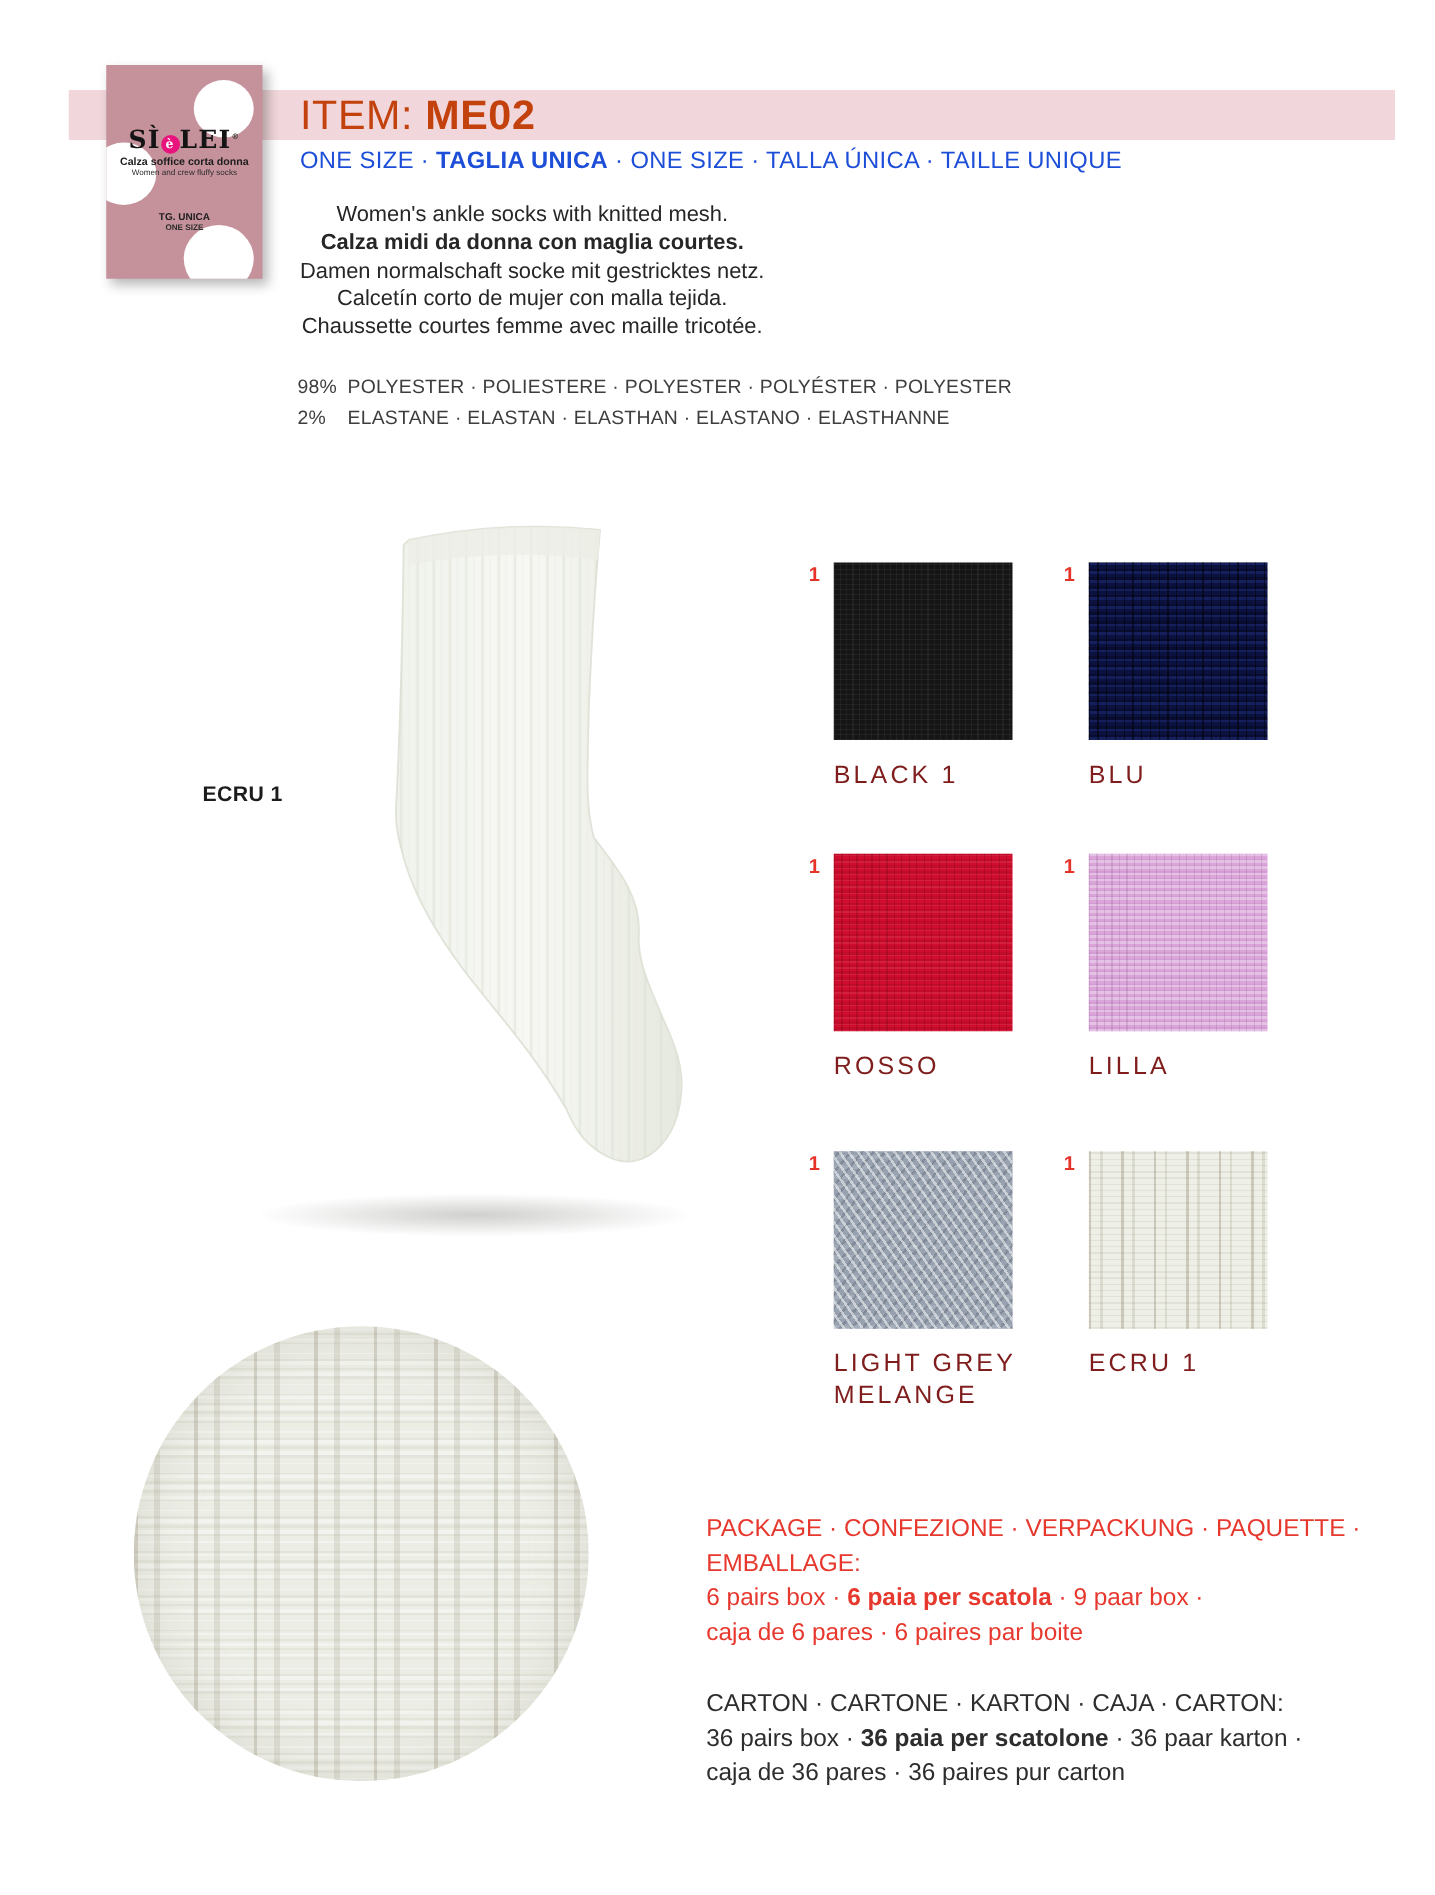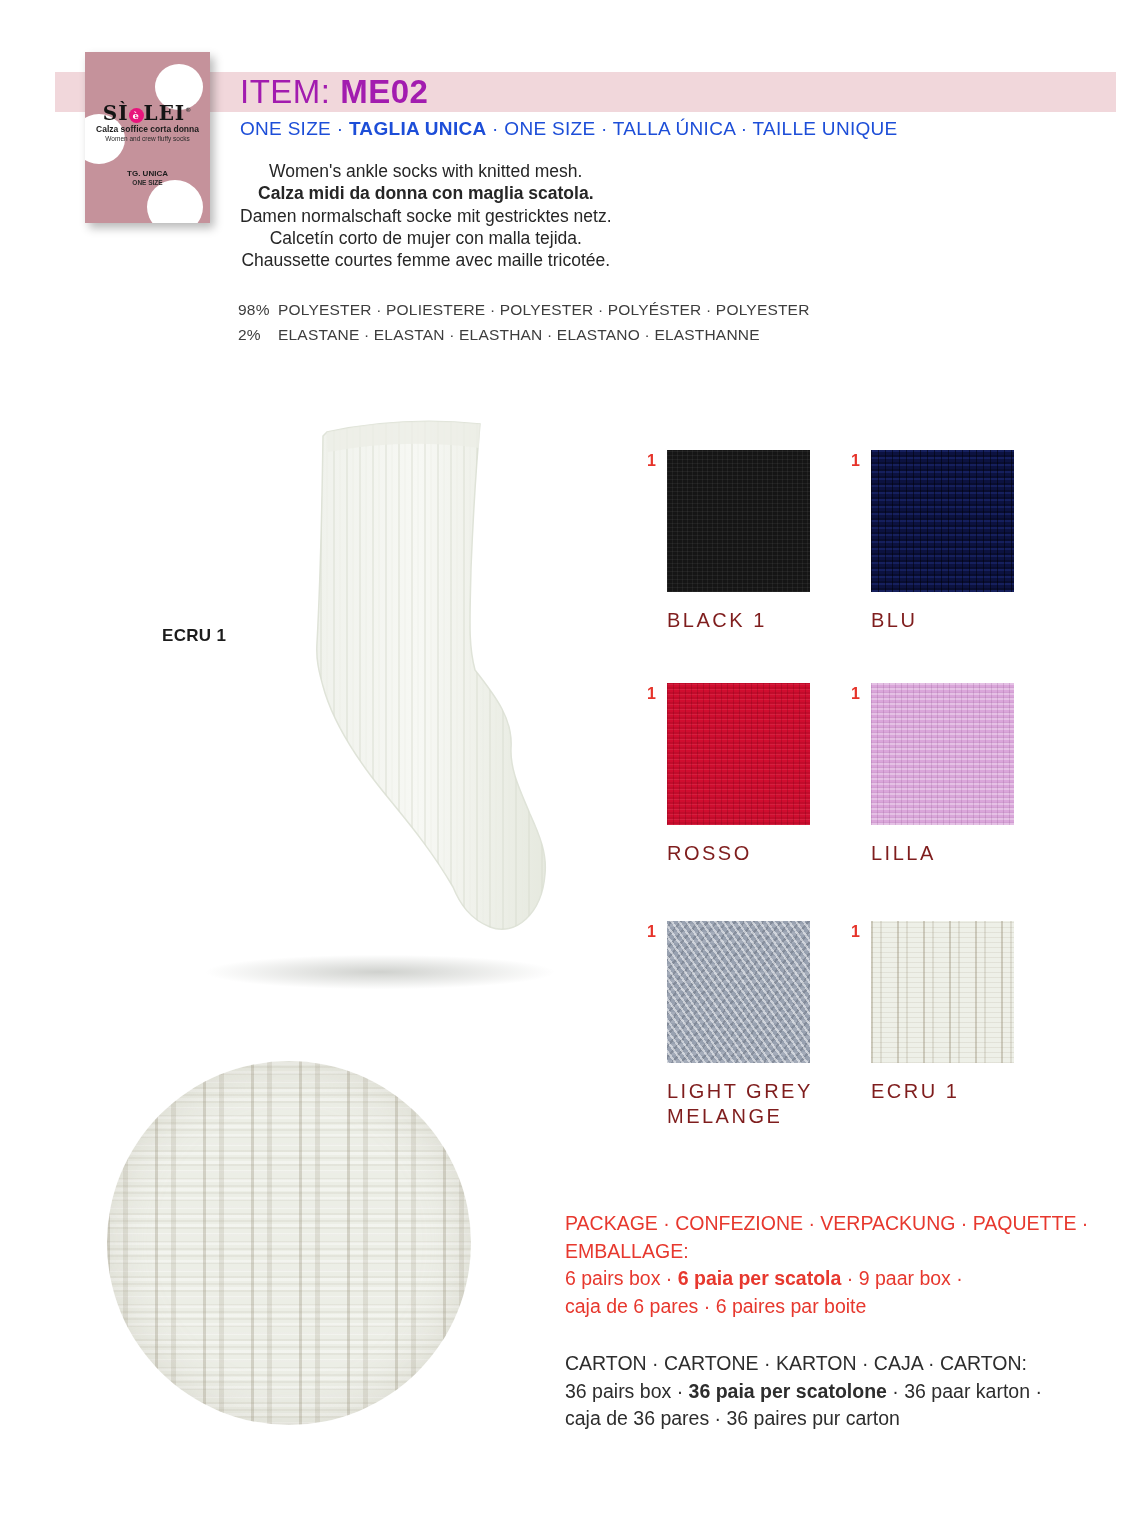--- a/index.html
+++ b/index.html
@@ -34,21 +34,21 @@
     text-align:center; vertical-align:1px; font-family:"DejaVu Serif", serif;
   }
   .bc-logo sup { font-size:6px; color:#3a3a3a; }
   .bc-tag1 { position:absolute; left:0; right:0; top:72px; z-index:2; font-size:8.5px; font-weight:bold; color:#1c1c1c; }
   .bc-tag2 { position:absolute; left:0; right:0; top:83px; z-index:2; font-size:6.5px; color:#2b2b2b; }
   .bc-size1 { position:absolute; left:0; right:0; top:117px; z-index:2; font-size:8px; font-weight:bold; color:#1c1c1c; }
   .bc-size2 { position:absolute; left:0; right:0; top:127px; z-index:2; font-size:6.5px; font-weight:bold; color:#2b2b2b; }
 
   
   .title { position:absolute; left:240px; top:72px; height:40px; line-height:40px; z-index:4;
-           font-size:33px; color:#a21caf; letter-spacing:.5px; }
+           font-size:33px; color:#c2410c; letter-spacing:.5px; }
   .title b { font-weight:700; }
   .size-line { position:absolute; left:240px; top:118px; font-size:19px; color:#1d4ed8; letter-spacing:.3px; }
   .size-line b { font-weight:700; }
 
   
   .desc { position:absolute; left:240px; top:160px; font-size:17.5px; line-height:22.3px; color:#262626;text-align:center; }
   .desc .bold { font-weight:700; }
 
   
   .comp { position:absolute; left:238px; top:298px; font-size:15.5px; line-height:24.5px;
@@ -121,21 +121,21 @@
     <div class="bc-size1">TG. UNICA</div>
     <div class="bc-size2">ONE SIZE</div>
   </div>
 
   <div class="title"><span>ITEM:</span>&nbsp;<b>ME02</b></div>
 
   <div class="size-line"><span>ONE SIZE · </span><b>TAGLIA UNICA</b><span> · ONE SIZE · TALLA ÚNICA · TAILLE UNIQUE</span></div>
 
   <div class="desc">
     <div>Women's ankle socks with knitted mesh.</div>
-    <div class="bold">Calza midi da donna con maglia scatola.</div>
+    <div class="bold">Calza midi da donna con maglia courtes.</div>
     <div>Damen normalschaft socke mit gestricktes netz.</div>
     <div>Calcetín corto de mujer con malla tejida.</div>
     <div>Chaussette courtes femme avec maille tricotée.</div>
   </div>
 
   <div class="comp">
     <div><span class="pct">98%</span><span>POLYESTER · POLIESTERE · POLYESTER · POLYÉSTER · POLYESTER</span></div>
     <div><span class="pct">2%</span><span>ELASTANE · ELASTAN · ELASTHAN · ELASTANO · ELASTHANNE</span></div>
   </div>
 

